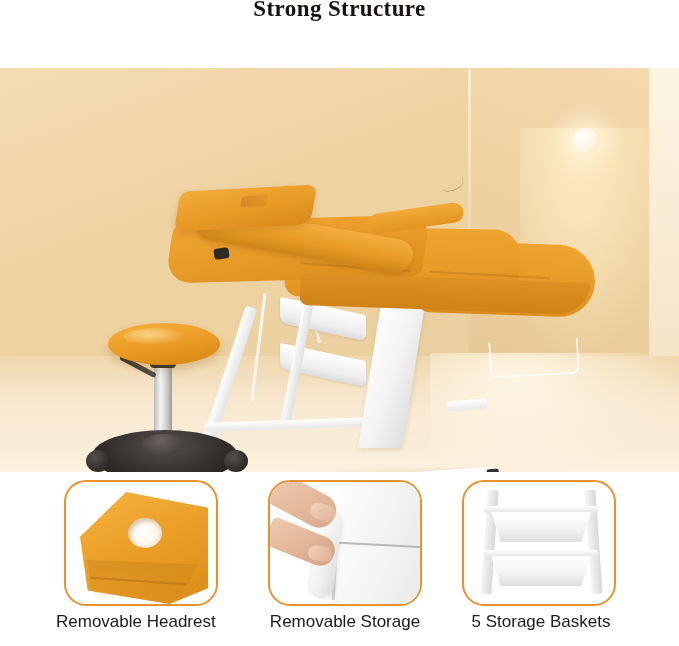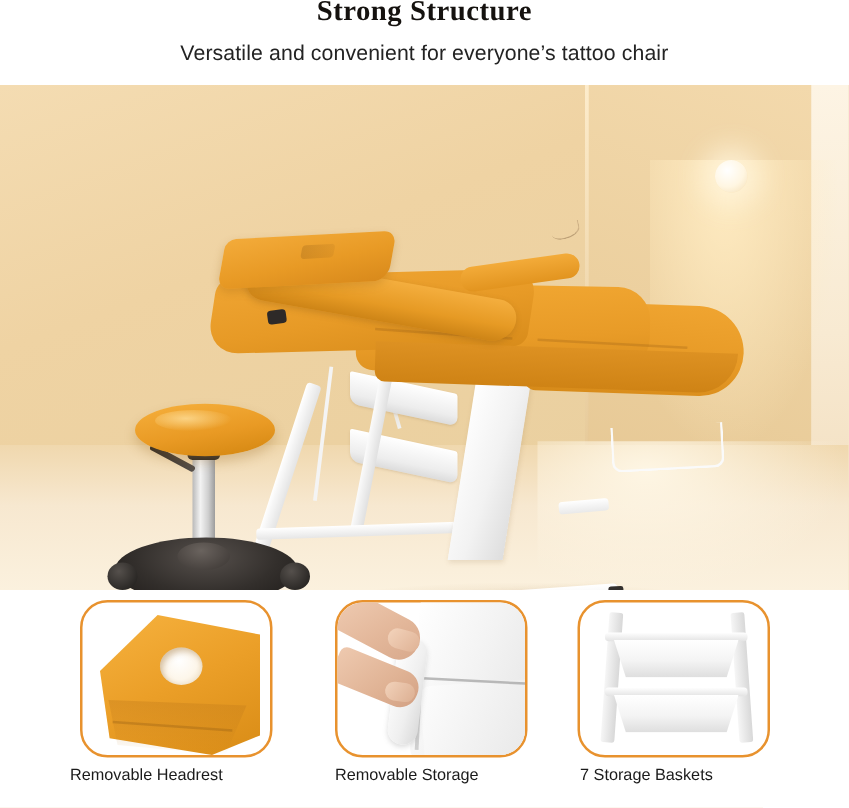--- a/index.html
+++ b/index.html
@@ -395,21 +395,22 @@
     border: 2px solid #e8922e;
     border-radius: 22px;
     background: #ffffff;
     overflow: hidden;
     position: relative;
     box-sizing: border-box;
   }
   .feature-label {
     margin-top: 6px;
     width: 154px;
-    font-size: 13px;
+    text-align: center;
+    font-size: 17px;
     color: #1b1b1b;
     font-family: "Liberation Sans", sans-serif;
     white-space: nowrap;
   }
   .f1 .feature-label { margin-left: -8px; }
   .f3 .feature-label { margin-left: 2px; }
 
   
   .hr-pad {
     position: absolute;
@@ -541,21 +542,20 @@
     border-radius: 3px;
   }
   .bk-rail.r1 { top: 24px; }
   .bk-rail.r2 { top: 68px; }
 </style>
 </head>
 <body>
 
 <div class="header">
   <div class="title">Strong Structure</div>
-  <div class="subtitle">Versatile and convenient for everyone’s tattoo chair</div>
 </div>
 
 <div class="hero">
 
   <div class="wall-left"></div>
   <div class="wall-right"></div>
   <div class="wall-edge"></div>
   <div class="wall-far-right"></div>
   <div class="wall-glow"></div>
   <div class="sphere-light"></div>
@@ -637,15 +637,15 @@
 
   <div class="feature f3">
     <div class="thumb">
       <div class="bk-post-l"></div>
       <div class="bk-post-r"></div>
       <div class="bk-rail r1"></div>
       <div class="bk-basket one"></div>
       <div class="bk-rail r2"></div>
       <div class="bk-basket two"></div>
     </div>
-    <div class="feature-label">7 Storage Baskets</div>
+    <div class="feature-label">5 Storage Baskets</div>
   </div>
 </div>
 
 </body></html>

